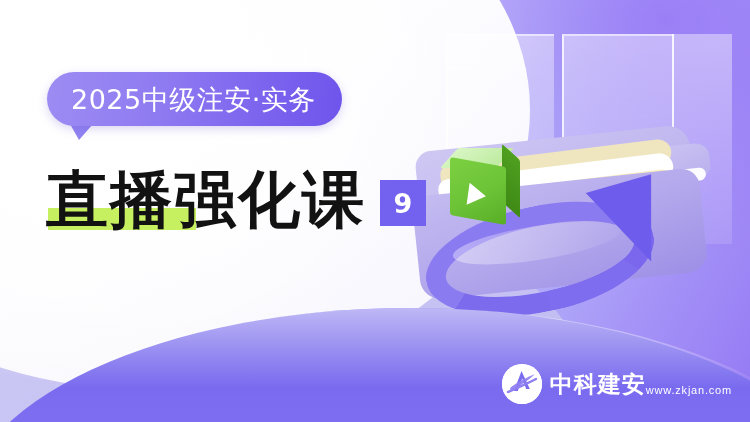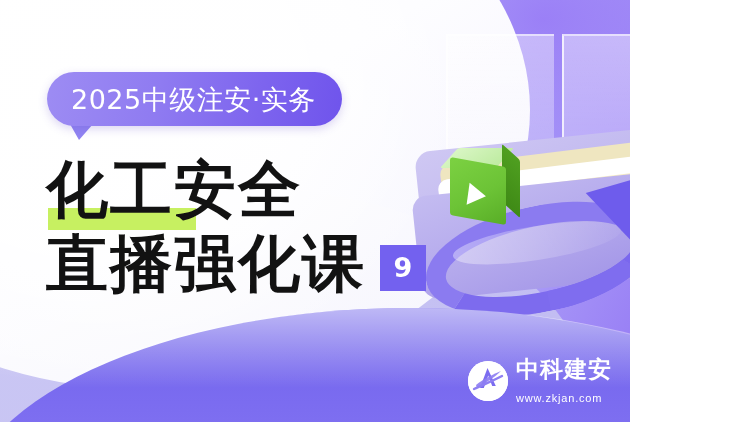--- a/index.html
+++ b/index.html
@@ -1,21 +1,21 @@
 <!DOCTYPE html>
 <html><head>
 <meta charset="utf-8">
 <style>
   * { margin:0; padding:0; box-sizing:border-box; }
   html, body { width:750px; height:422px; overflow:hidden; background:#fff; }
   body { font-family:"Liberation Sans", sans-serif; }
 
   .banner {
     position:relative;
-    width:630px; height:422px;
+    width:750px; height:422px;
     overflow:hidden;
     background: linear-gradient(118deg, #c6c8fa 0%, #c8cbfb 22%, #d6d3fb 42%, #b9bcf9 62%, #a695f7 82%, #9478f4 100%);
   }
 
   
   .bg-wash-left {
     position:absolute; left:-60px; top:-40px;
     width:520px; height:420px;
     background: radial-gradient(ellipse at 30% 30%, rgba(255,255,255,0.95) 0%, rgba(255,255,255,0.75) 42%, rgba(255,255,255,0.0) 72%);
     pointer-events:none;
@@ -245,21 +245,21 @@
   
   .logo { position:absolute; right:18px; bottom:18px; display:flex; align-items:center; }
   .logo-mark {
     width:40px; height:40px; border-radius:50%;
     background:#ffffff;
     position:relative;
     margin-right:8px;
     flex:none;
   }
   .logo-mark svg { position:absolute; left:0; top:0; }
-  .logo-text { display:flex; flex-direction:column; line-height:1; }
+  .logo-text { display:flex; flex-direction:row; line-height:1; }
   .logo-name {
     color:#ffffff; font-size:23px; font-weight:bold; letter-spacing:1px;
     font-family:"DejaVu Sans","Liberation Sans", sans-serif;
   }
   .logo-url {
     color:#ffffff; font-size:11px; letter-spacing:0.8px; margin-top:12px;
     font-family:"Liberation Sans", sans-serif;
   }
 </style>
 </head>
@@ -305,21 +305,20 @@
   <div class="wave-band-light"></div>
 
   <div class="badge-tail"></div>
   <div class="badge-pill">
     <span>2025中级注安·实务</span>
   </div>
 
   <div class="headline">
     <div class="hl-row row1">
       <div class="hl-highlight"></div>
-      <div class="hl-text">化工安全</div>
     </div>
     <div class="hl-row row2">
       <div class="hl-text">直播强化课</div>
       <div class="ep-badge">9</div>
     </div>
   </div>
 
   <div class="logo">
     <div class="logo-mark">
       <svg width="40" height="40" viewBox="0 0 40 40" aria-hidden="true">

